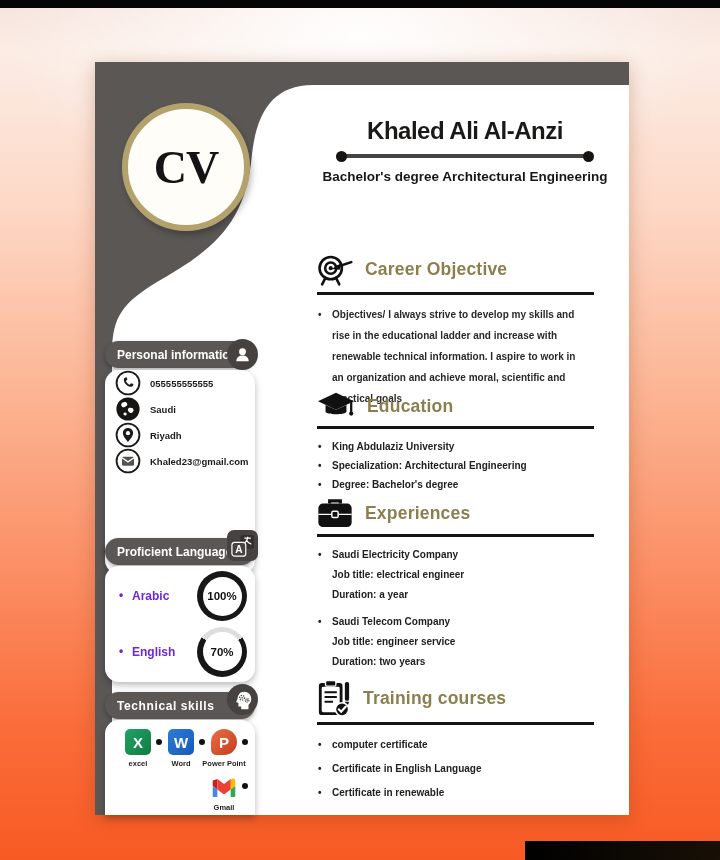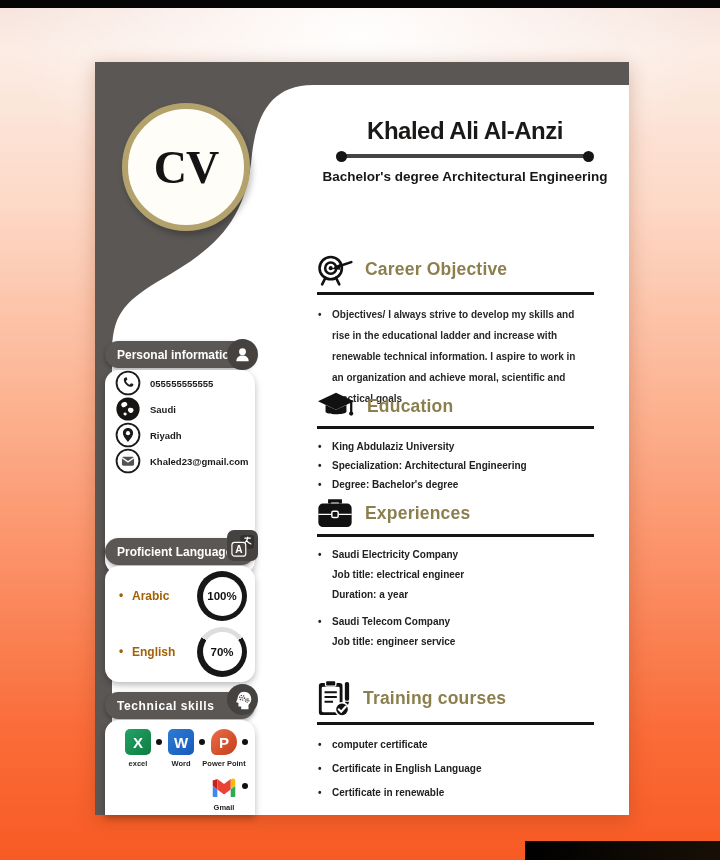--- a/index.html
+++ b/index.html
@@ -46,21 +46,21 @@
     display:flex;align-items:center;padding-left:12px;color:#fff;font-size:12px;font-weight:700;
     box-shadow:0 2px 4px rgba(0,0,0,.3);white-space:nowrap;}
   .pill .pill-ic{position:absolute;right:-3px;top:-2px;width:31px;height:31px;border-radius:50%;
     background:#454240;display:flex;align-items:center;justify-content:center;}
   .pill .pill-ic.raised{top:-8px;background:#454240;}
   .panel{position:absolute;left:10px;width:150px;background:#fff;border-radius:14px;
     box-shadow:0 3px 7px rgba(0,0,0,.28);}
   .c-row{display:flex;align-items:center;gap:9px;padding-left:10px;}
   .c-text{font-size:9.5px;font-weight:700;color:#1d1b1a;}
   .lang-row{display:flex;align-items:center;padding-left:14px;padding-right:8px;}
-  .lang-label{font-size:12px;font-weight:700;color:#a16207;position:relative;padding-left:13px;}
+  .lang-label{font-size:12px;font-weight:700;color:#6d28d9;position:relative;padding-left:13px;}
   .lang-label::before{content:"•";position:absolute;left:0;top:-1px;}
   .ring{margin-left:auto;width:50px;height:50px;border-radius:50%;position:relative;}
   .ring .hole{position:absolute;left:5.5px;top:5.5px;width:39px;height:39px;border-radius:50%;background:#fff;
     display:flex;align-items:center;justify-content:center;font-size:11.5px;font-weight:700;color:#111;}
   .apps{position:relative;width:100%;height:100%;}
   .app{position:absolute;width:46px;text-align:center;}
   .app .glyph{width:26px;height:26px;margin:0 auto;border-radius:5px;display:flex;align-items:center;justify-content:center;
     color:#fff;font-size:15px;font-weight:700;position:relative;}
   .app .dot{position:absolute;right:-1px;top:10px;width:6px;height:6px;border-radius:50%;background:#111;}
   .app .app-label{margin-top:4px;font-size:7.5px;font-weight:700;color:#201e1d;}
@@ -138,20 +138,21 @@
       </div>
       <div class="sec-rule"></div>
       <div class="entry">
         <div class="line first">Saudi Electricity Company</div>
         <div class="line">Job title: electrical engineer</div>
         <div class="line">Duration: a year</div>
       </div>
       <div class="entry">
         <div class="line first">Saudi Telecom Company</div>
         <div class="line">Job title: engineer service</div>
+        <div class="line">Duration: two years</div>
       </div>
     </div>
 
     <div class="section" style="top:617px;">
       <div class="sec-head">
         <svg width="34" height="38" viewBox="0 0 36 40">
           <rect x="2" y="4" width="25" height="34" rx="3" fill="#111"></rect>
           <rect x="5" y="8" width="19" height="27" rx="1.5" fill="#fff"></rect>
           <rect x="9" y="1.5" width="11" height="6" rx="1.5" fill="#111" stroke="#fff" stroke-width="1.4"></rect>
           <path d="M8 14 h13 M8 19 h13 M8 24 h9" stroke="#111" stroke-width="2.2"></path>

